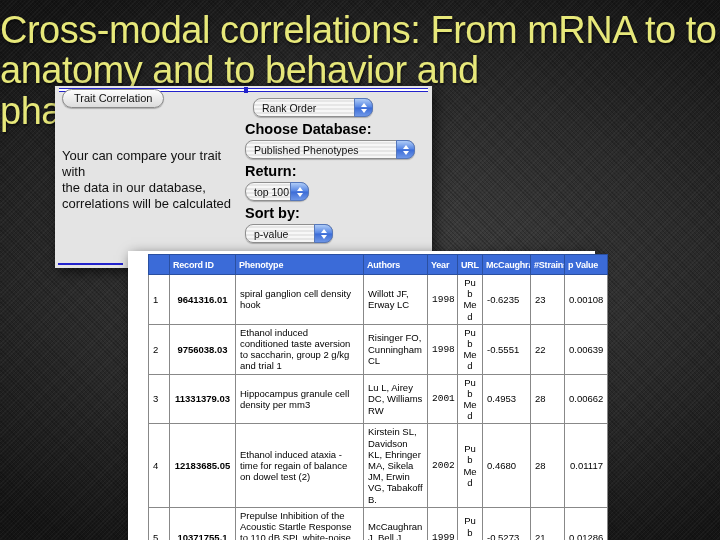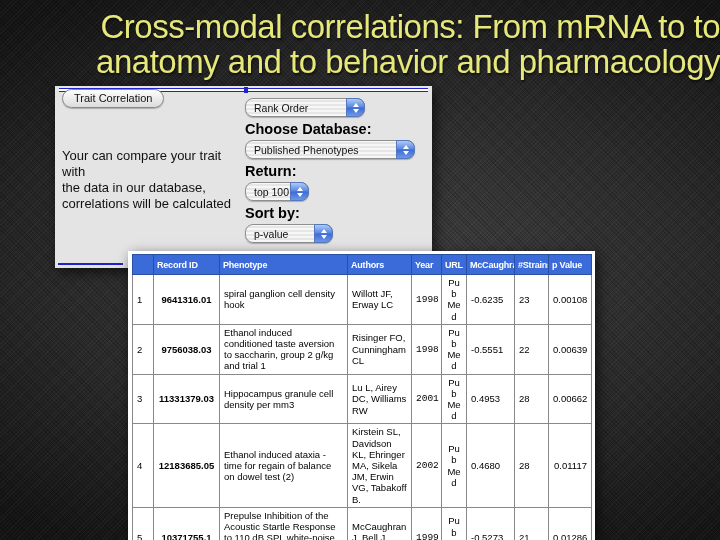--- a/index.html
+++ b/index.html
@@ -7,22 +7,22 @@
     position:relative; width:720px; height:540px; overflow:hidden;
     font-family:"Liberation Sans", sans-serif;
     background-color:#1a1a1a;
     background-image:
       repeating-linear-gradient(135deg, rgba(255,255,255,.035) 0 1px, rgba(0,0,0,0) 1px 3px),
       repeating-linear-gradient(45deg, rgba(0,0,0,.20) 0 1px, rgba(0,0,0,0) 1px 3px),
       radial-gradient(ellipse 560px 320px at 53% 50%, #414141 0%, #2b2b2b 55%, #141414 100%);
   }
   
   .title {
-    position:absolute; top:10px; left:0; width:720px; text-align:right;
-    color:var(--title-yellow,#E7E87A); font-size:33px; line-height:1.06;
+    position:absolute; top:10px; left:0; width:720px; text-align:left;
+    color:var(--title-yellow,#E7E87A); font-size:38px; line-height:1.06;
     letter-spacing:-0.5px; text-shadow:1px 2px 2px rgba(0,0,0,.55);
   }
   
   .form-panel {
     position:absolute; left:55px; top:86px; width:377px; height:182px;
     background:#E4E4E4; box-shadow:3px 4px 12px rgba(0,0,0,.65);
   }
   .form-hr {
     position:absolute; top:2px; left:4px; right:4px; height:4px;
     background:linear-gradient(var(--hr-blue,#2222CC) 30%, #ffffff 30% 65%, var(--hr-blue,#2222CC) 65%);
@@ -55,21 +55,21 @@
     border:1px solid #5577bb; border-radius:0 8px 8px 0;
     background:linear-gradient(#AECBF7,#5585E4 48%,#3B6BD6 52%,#6E97E8);
     display:flex; flex-direction:column; align-items:center; justify-content:center;
   }
   .tri-up { width:0; height:0; border-left:3px solid transparent; border-right:3px solid transparent; border-bottom:4px solid #fff; margin-bottom:2px; }
   .tri-down { width:0; height:0; border-left:3px solid transparent; border-right:3px solid transparent; border-top:4px solid #fff; }
   .blue-underline { position:absolute; left:3px; bottom:3px; width:65px; height:2px; background:var(--hr-blue,#2222CC); }
   
   .table-shot {
     position:absolute; left:128px; top:251px; width:467px; height:289px;
-    box-sizing:border-box; background:#fff; padding:3px 4px;
+    box-sizing:border-box; background:#fff; padding:3px 20px;
     box-shadow:3px 4px 12px rgba(0,0,0,.65);
   }
   table.results {
     width:459px; border-collapse:collapse; table-layout:fixed;
     border-bottom:2px solid #A9BFD8;
   }
   table.results th {
     background:var(--header-blue,#3B6BD8); color:#fff;
     font-size:9px; font-weight:bold; text-align:left;
     padding:3px 3px; border:1px solid #2A4FA0;
@@ -111,37 +111,37 @@
     <div class="trait-btn">Trait Correlation</div>
 
     <div class="form-desc">
       <div>Your can compare your trait</div>
       <div>with</div>
       <div>the data in our database,</div>
       <div>correlations will be calculated</div>
     </div>
 
     <div class="form-fields" id="form-fields">
-        <div class="mac-select" style="width: 118px;">
+        <div class="mac-select" style="width: 118px; margin-left: 8px;">
           <span class="sel-text">Rank Order</span>
           <span class="sel-btn">
             <span class="tri-up"></span>
             <span class="tri-down"></span>
           </span>
         </div>
         <div class="field-label">Choose Database:</div>
         <div class="mac-select" style="width: 168px;">
           <span class="sel-text">Published Phenotypes</span>
           <span class="sel-btn">
             <span class="tri-up"></span>
             <span class="tri-down"></span>
           </span>
         </div>
         <div class="field-label">Return:</div>
-        <div class="mac-select" style="width: 62px;">
+        <div class="mac-select" style="width: 62px; border-radius: 9px;">
           <span class="sel-text">top 100</span>
           <span class="sel-btn">
             <span class="tri-up"></span>
             <span class="tri-down"></span>
           </span>
         </div>
         <div class="field-label">Sort by:</div>
         <div class="mac-select" style="width: 86px;">
           <span class="sel-text">p-value</span>
           <span class="sel-btn">

